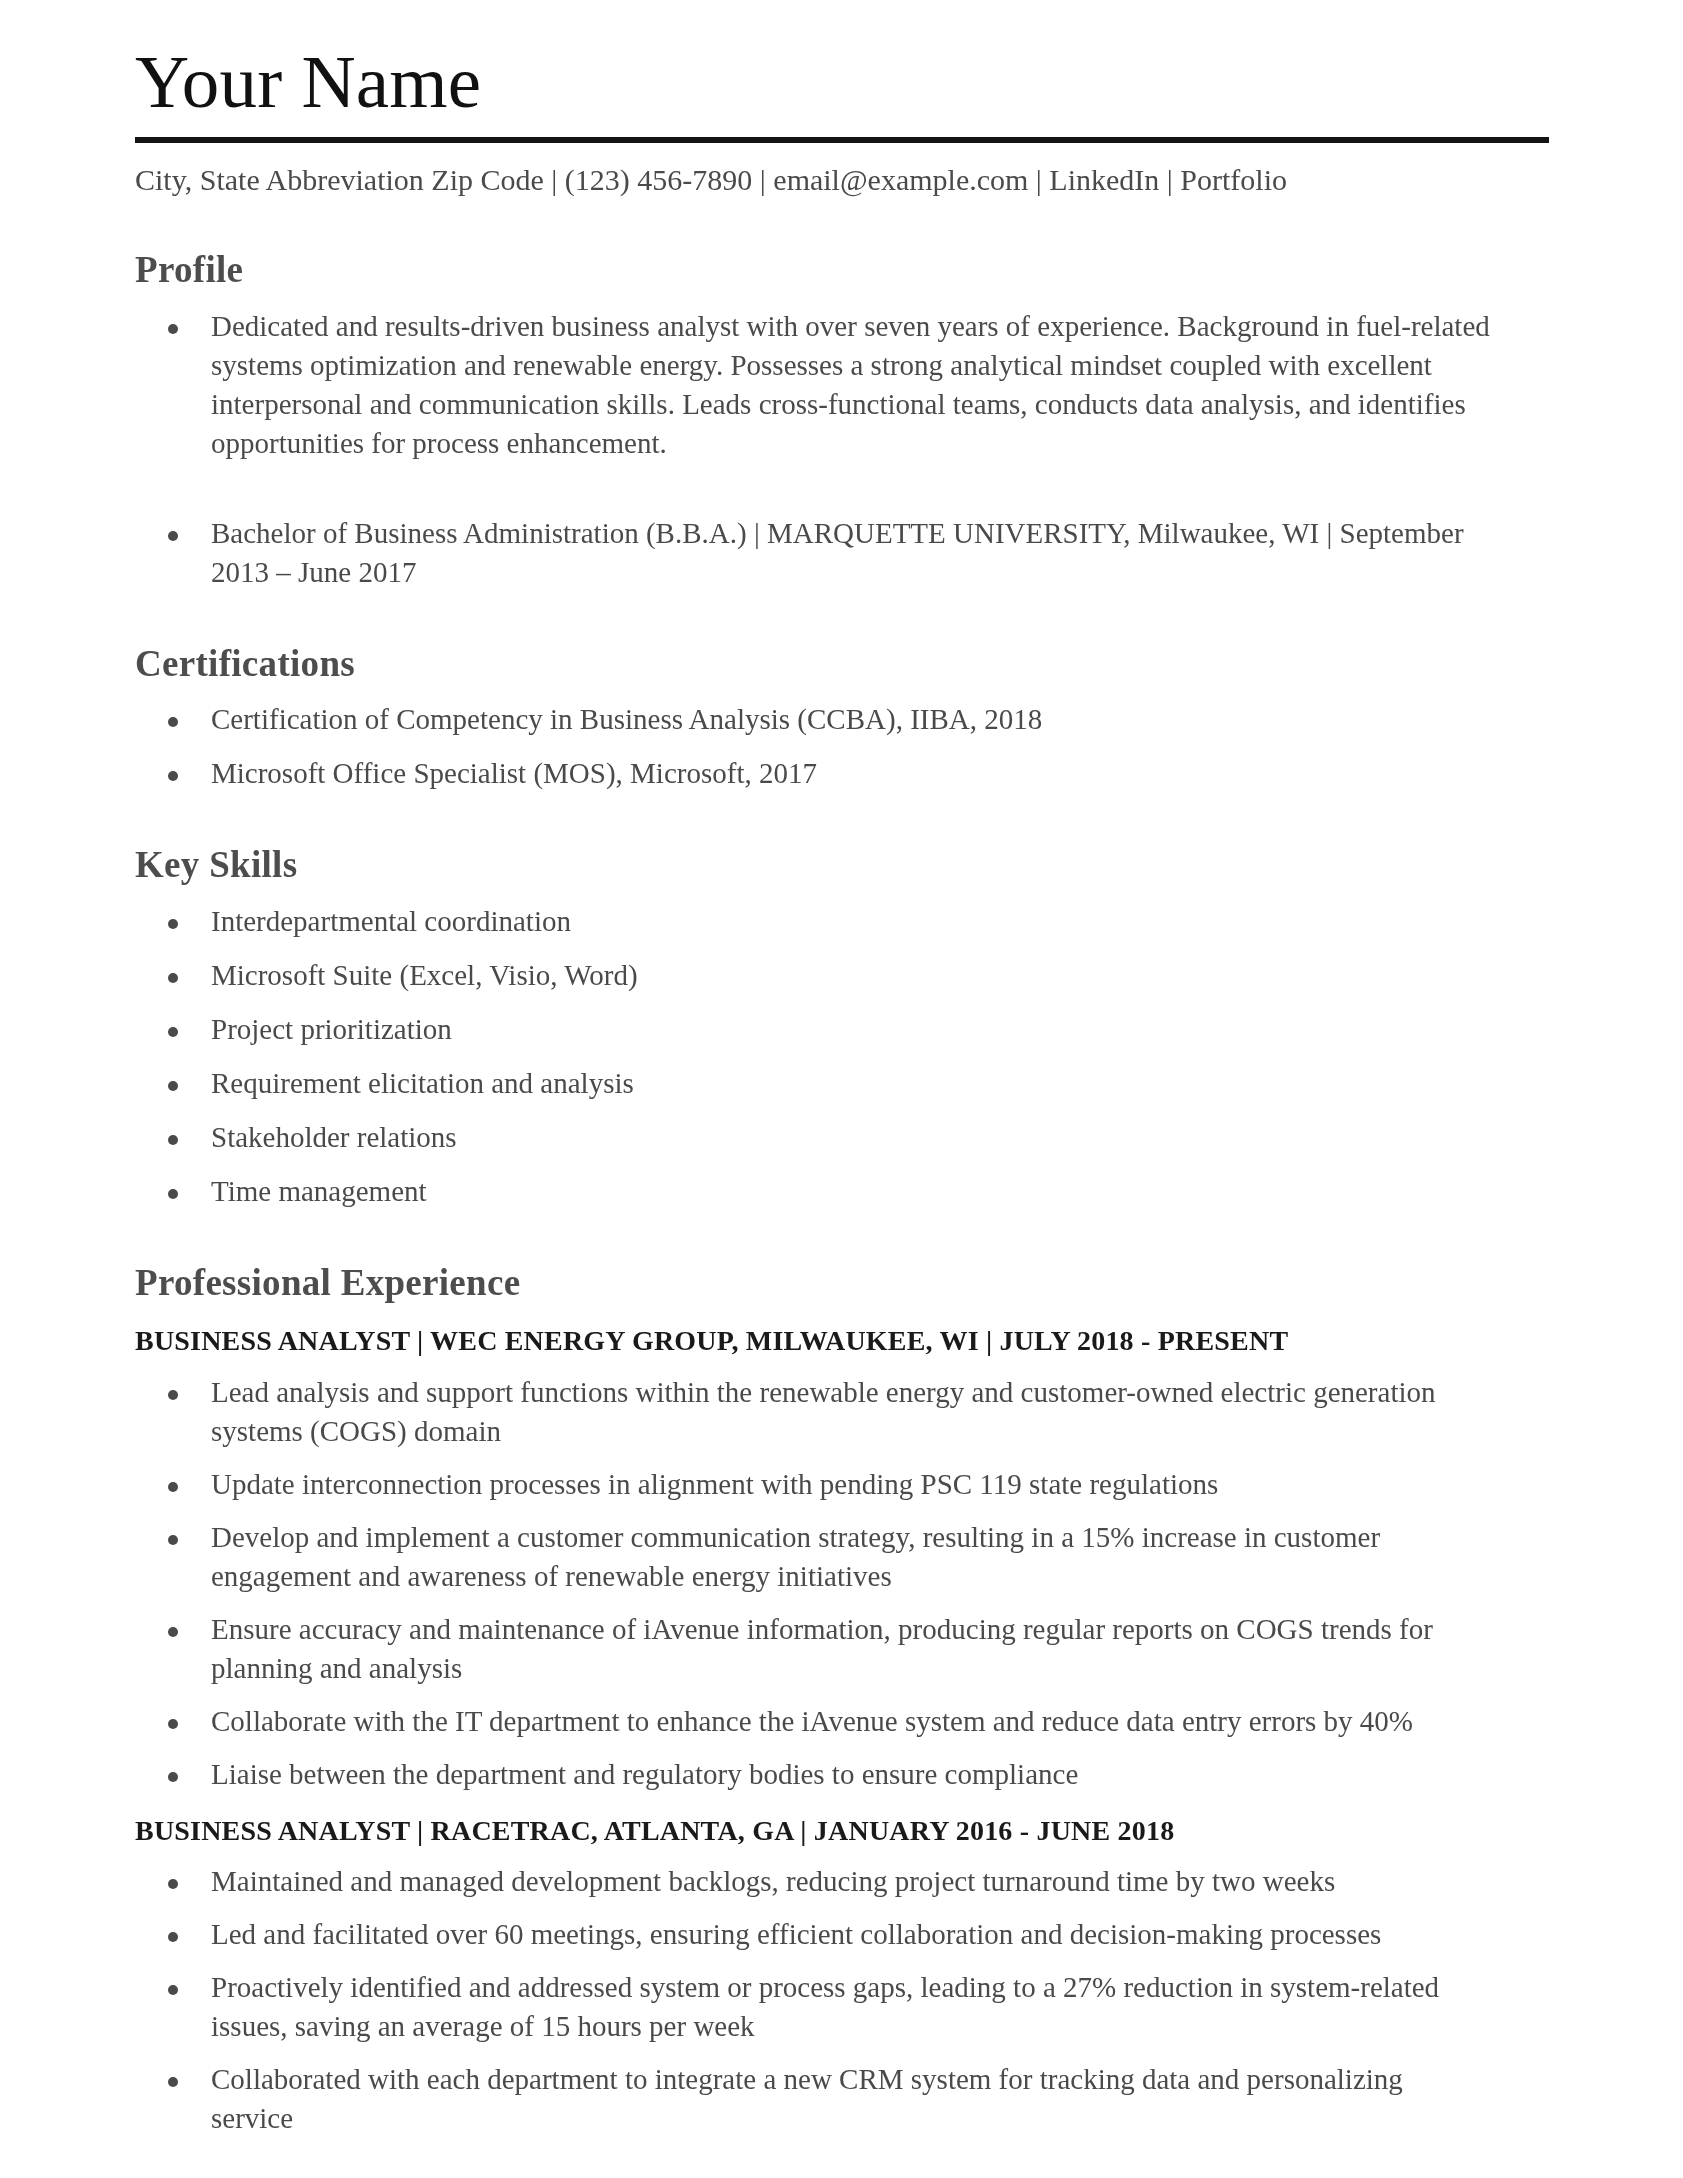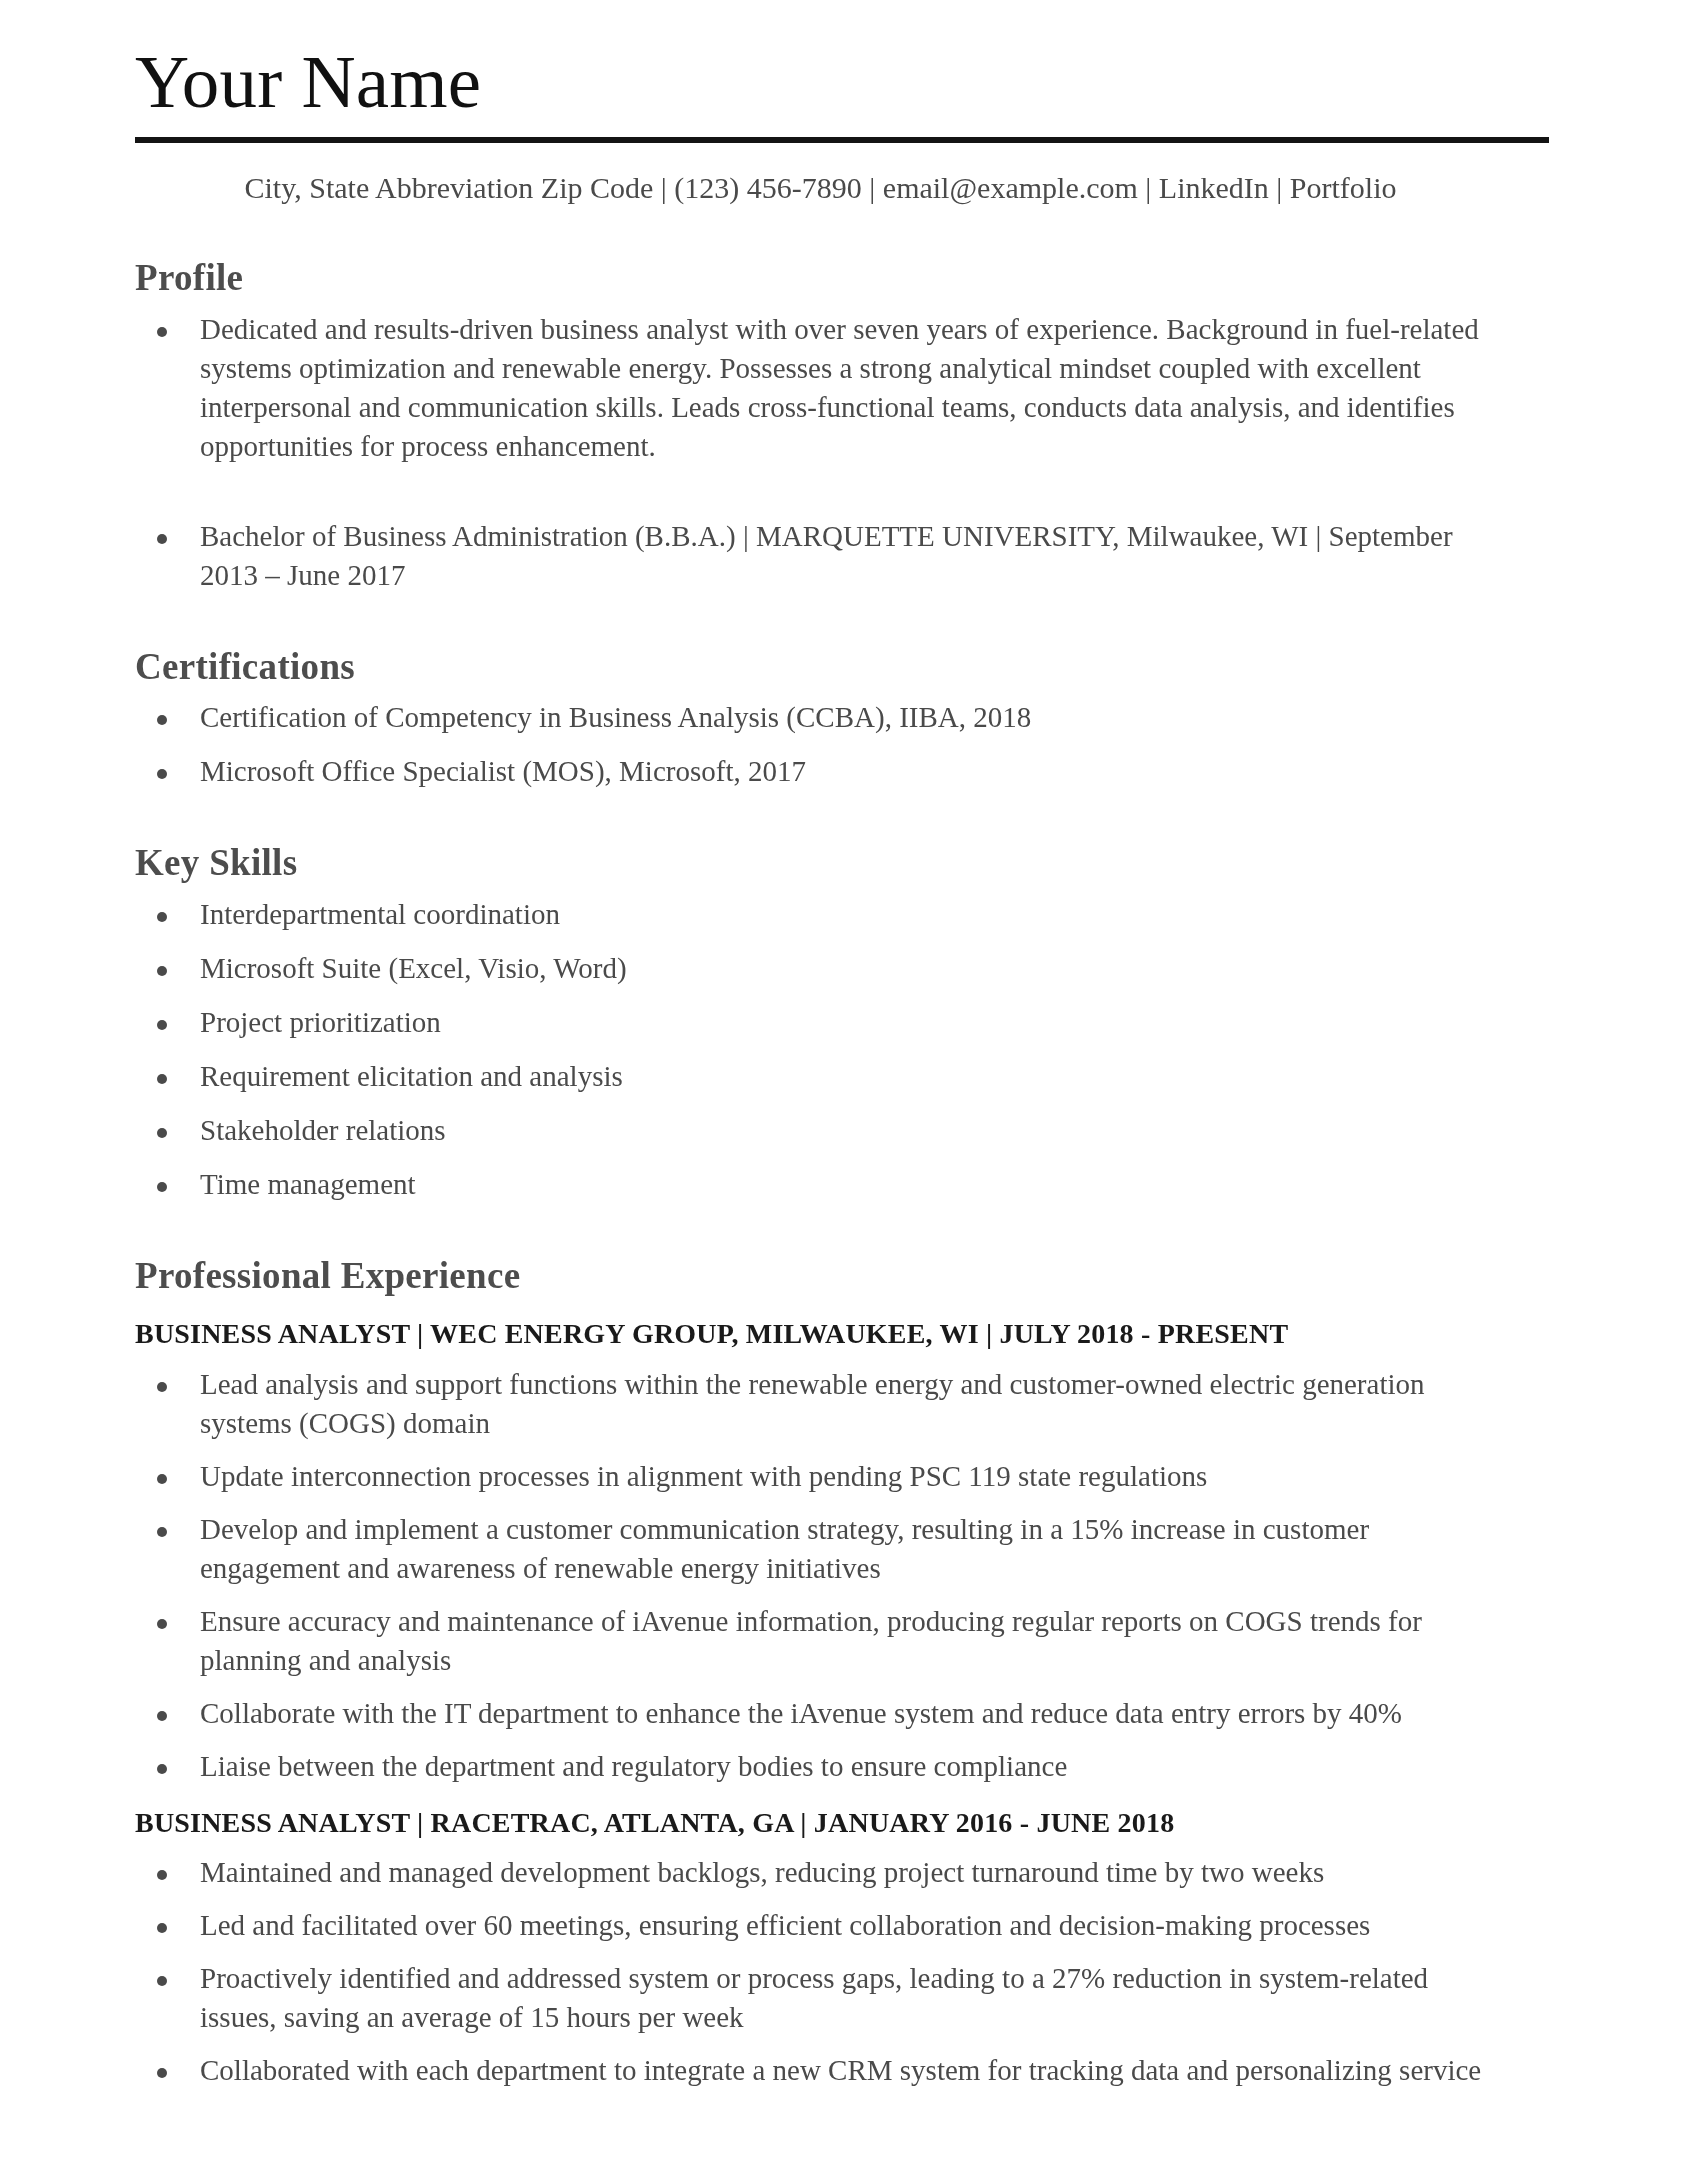--- a/index.html
+++ b/index.html
@@ -37,45 +37,44 @@
     letter-spacing: 0.2px;
     white-space: nowrap;
   }
   .name-rule {
     margin-top: 16px;
     height: 6px;
     background: #141414;
     width: 1414px;
   }
   .contact {
-    margin-top: 26px;
+    margin-top: 18px;
     font-size: 30px;
     line-height: 1.25;
     color: #4a4a4a;
     white-space: nowrap;
-    text-align: center;
   }
 
   
   .section {
     margin-top: 51px;
   }
   .section-title {
     font-size: 37px;
     font-weight: 700;
     color: #4d4d4d;
     line-height: 1.15;
     letter-spacing: 0.3px;
     margin-bottom: 10px;
   }
 
   
   ul.bullets {
     list-style: none;
-    margin: 4px;
+    margin: 15px;
     padding: 0;
     font-family: Liberation Serif, serif;
   }
   ul.bullets > li {
     position: relative;
     padding-left: 49px;
     margin-left: 12px;
     font-size: 29px;
     line-height: 1.345;
     color: #4a4a4a;

